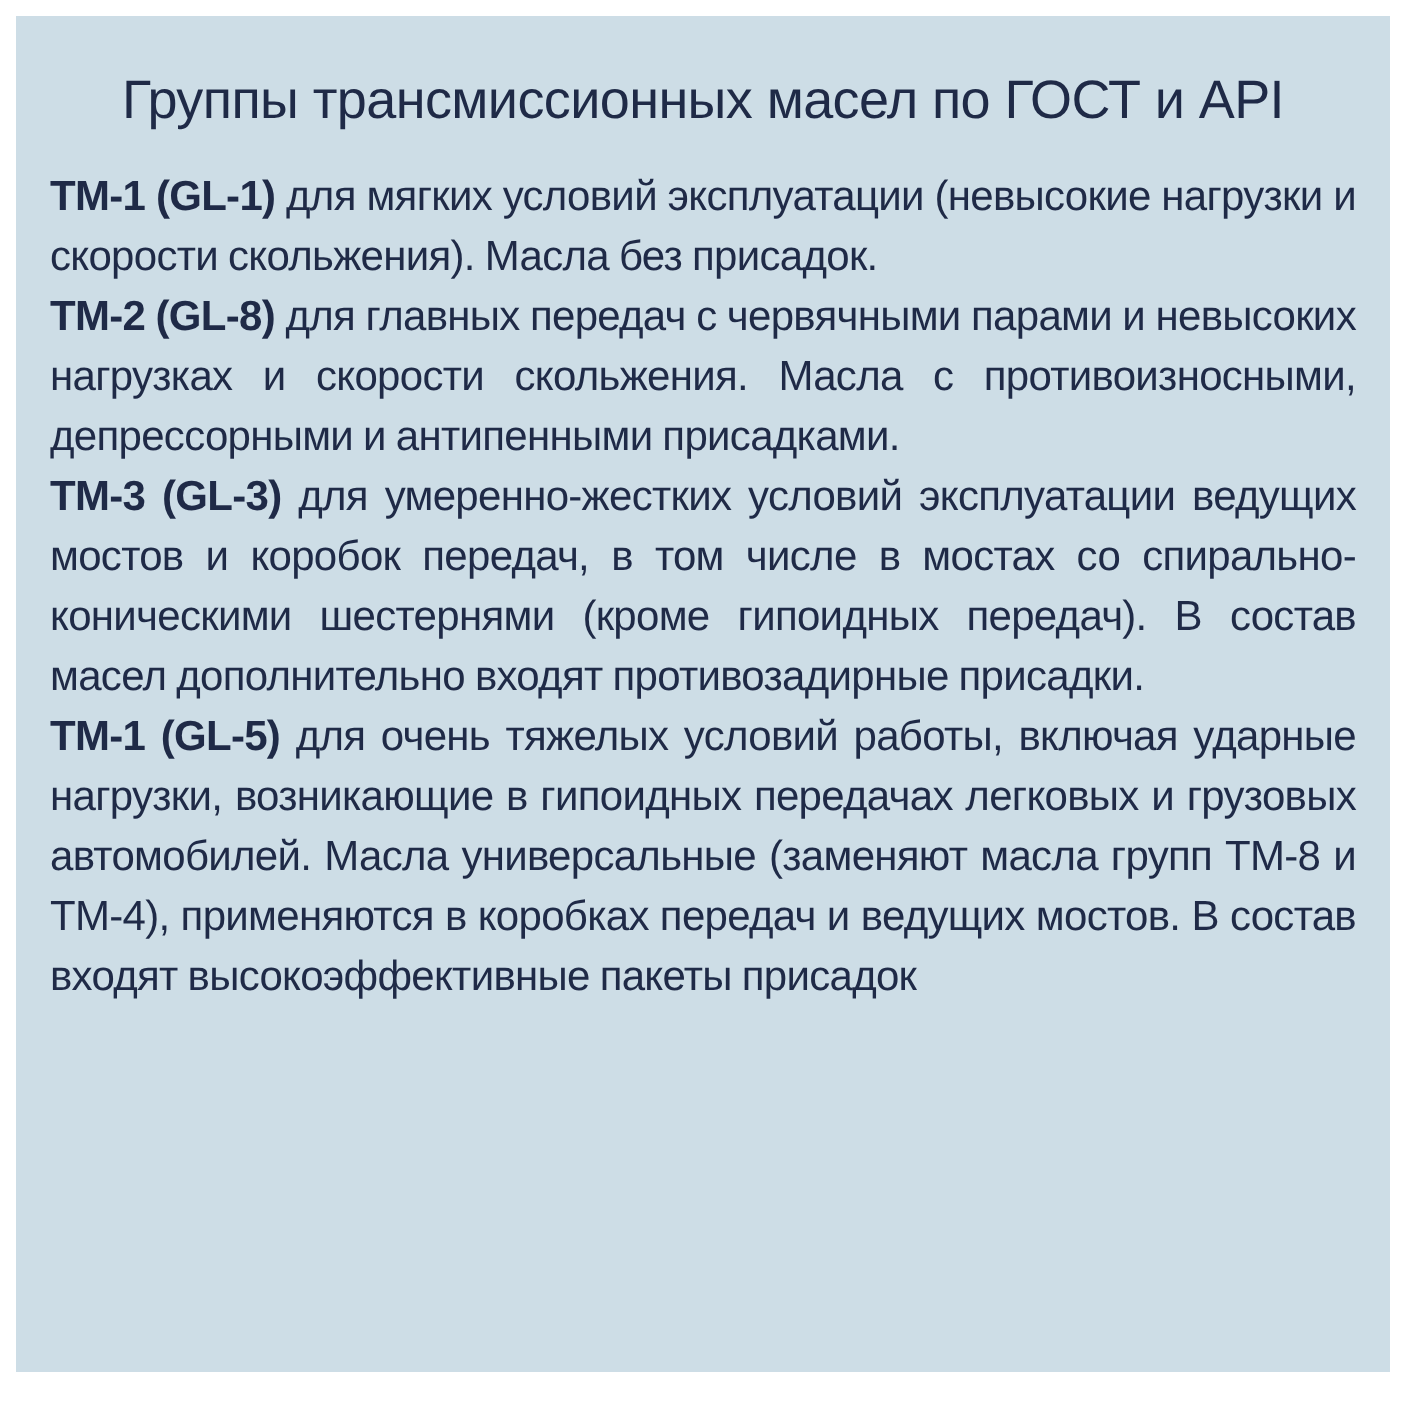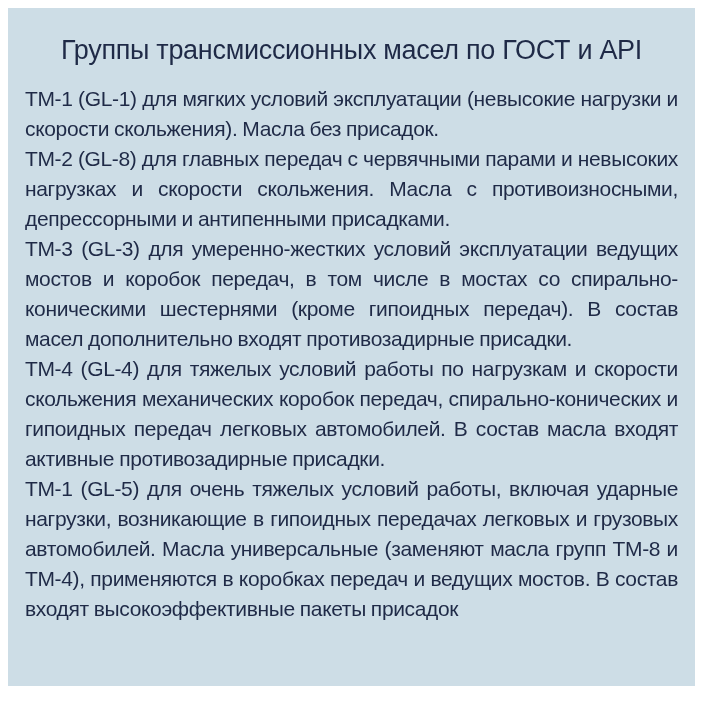--- a/index.html
+++ b/index.html
@@ -44,39 +44,38 @@
     line-height: 30px;
     text-align: justify;
     letter-spacing: -0.35px;
     word-spacing: -0.5px;
   }
   .entry {
     margin: 0;
     text-align: justify;
   }
   .entry .code {
-    font-weight: normal;
+    font-weight: bold;
     margin-top: 32px;
   }
 </style>
 </head>
 <body>
 
 <div class="page">
   <div class="panel">
 
     <h1 class="panel-title">Группы трансмиссионных масел по ГОСТ и API</h1>
 
     <div class="entries">
 
       <p class="entry"><span class="code">ТМ-1 (GL-1)</span> <span>для мягких условий эксплуатации (невысокие нагрузки и скорости скольжения). Масла без присадок.</span></p>
 
       <p class="entry"><span class="code">ТМ-2 (GL-8)</span> <span>для главных передач с червячными парами и невысоких нагрузках и скорости скольжения. Масла с противоизносными, депрессорными и антипенными присадками.</span></p>
 
       <p class="entry"><span class="code">ТМ-3 (GL-3)</span> <span>для умеренно-жестких условий эксплуатации ведущих мостов и коробок передач, в том числе в мостах со спирально-коническими шестернями (кроме гипоидных передач). В состав масел дополнительно входят противозадирные присадки.</span></p>
 
-      <p class="entry"><span class="code">ТМ-4 (GL-4)</span> <span>для тяжелых условий работы по нагрузкам и скорости скольжения механических коробок передач, спирально-конических и гипоидных передач легковых автомобилей. В состав масла входят активные противозадирные присадки.</span></p>
 
       <p class="entry"><span class="code">ТМ-1 (GL-5)</span> <span>для очень тяжелых условий работы, включая ударные нагрузки, возникающие в гипоидных передачах легковых и грузовых автомобилей. Масла универсальные (заменяют масла групп ТМ-8 и ТМ-4), применяются в коробках передач и ведущих мостов. В состав входят высокоэффективные пакеты присадок</span></p>
 
     </div>
   </div>
 </div>
 
 </body></html>

